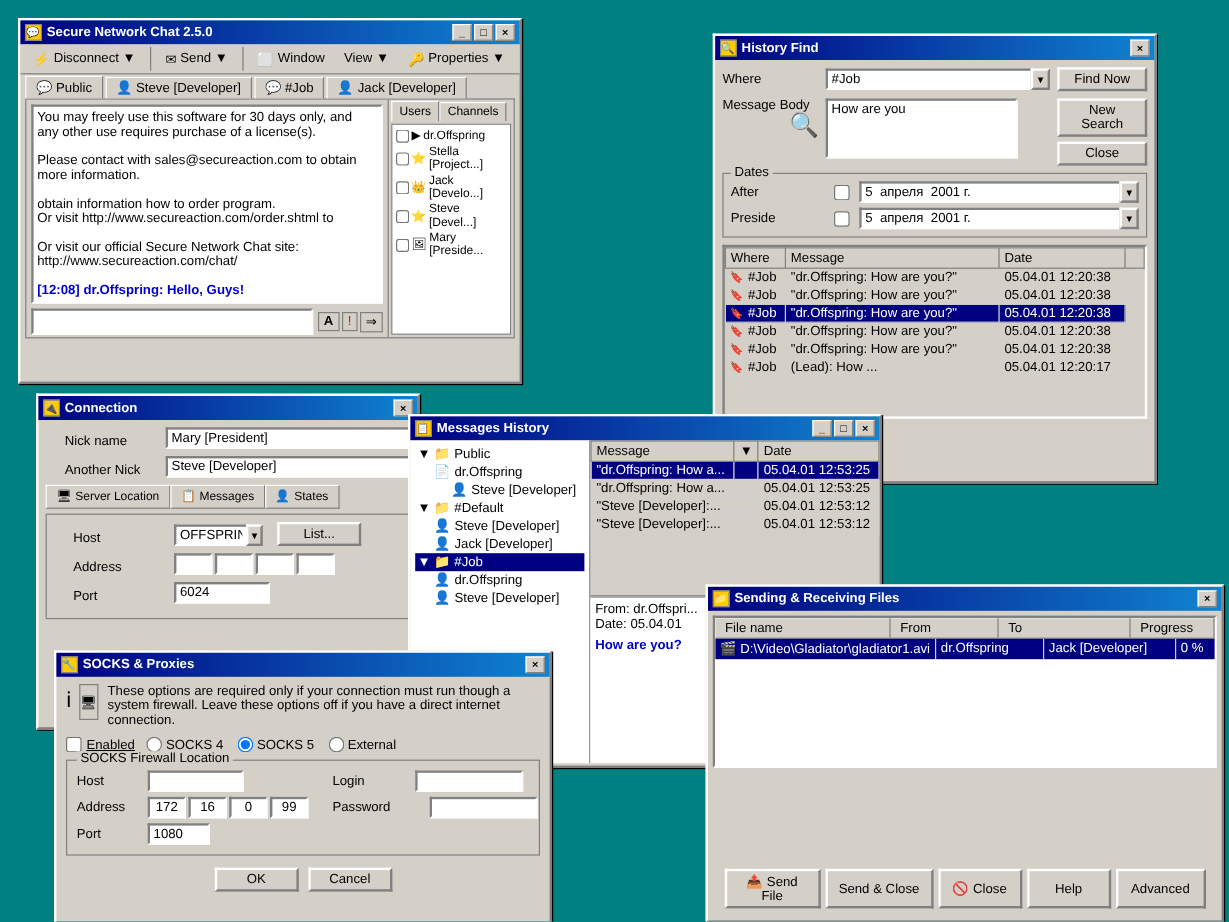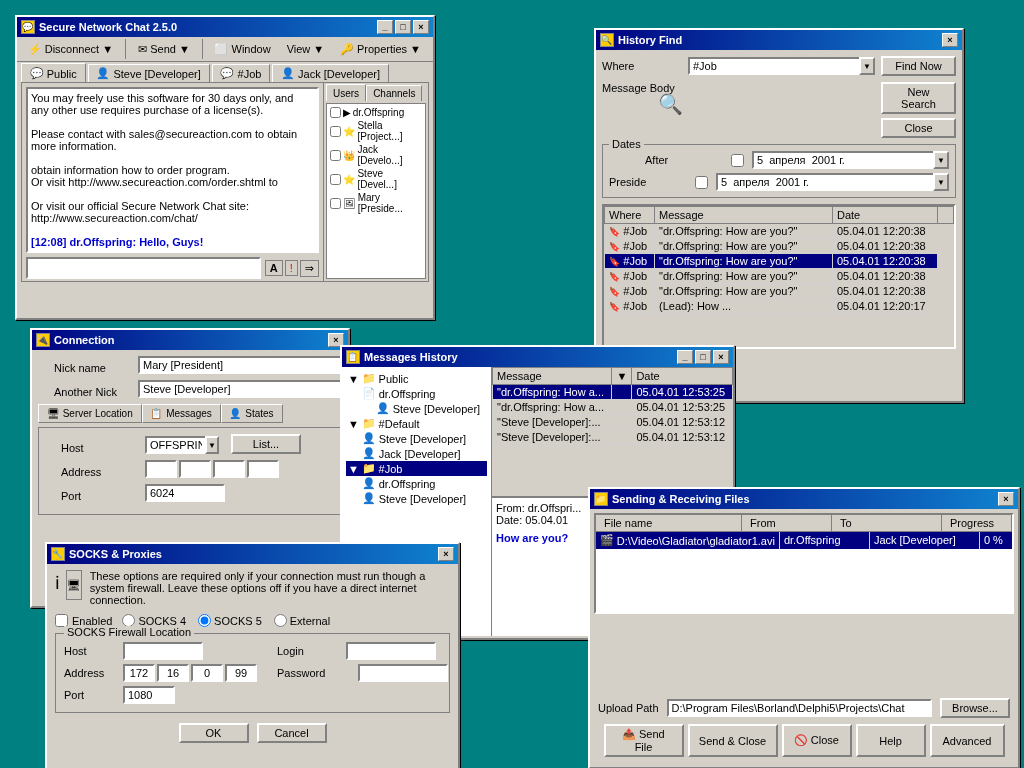--- a/index.html
+++ b/index.html
@@ -591,30 +591,31 @@
       <div class="hf-label">Where</div>
       <div class="dropdown-combo" style="flex:1;">
         <input class="input98" style="flex: 1 1 0%; width: 160px;" value="#Job">
         <div class="dropdown-arrow">▼</div>
       </div>
       <button class="btn98" style="width:75px;">Find Now</button>
     </div>
     <div class="hf-row" style="align-items:flex-start;">
       <div class="hf-label">Message Body</div>
       <div style="flex:1; position:relative;">
+        <textarea class="input98" style="width: 160px; height: 50px; resize: none; font-family: &quot;MS Sans Serif&quot;, Arial, sans-serif; font-size: 11px;">How are you</textarea>
         <div style="position:absolute; left:-30px; top:10px; font-size:20px; color:#4040cc;">🔍</div>
       </div>
       <div style="display:flex; flex-direction:column; gap:4px;">
         <button class="btn98" style="width:75px;">New Search</button>
         <button class="btn98" style="width:75px;">Close</button>
       </div>
     </div>
     <div class="hf-group">
       <span class="hf-group-title">Dates</span>
-      <div class="hf-row" style="margin-bottom:4px;margin-left:36px;">
+      <div class="hf-row" style="margin-bottom:4px;">
         <div class="hf-label">After</div>
         <input type="checkbox" style="width: 13px; height: 13px; margin-right: 2px;">
         <div class="dropdown-combo" style="flex:1;">
           <input class="input98" style="flex: 1 1 0%; width: 130px;" value="5  апреля  2001 г.">
           <div class="dropdown-arrow">▼</div>
         </div>
       </div>
       <div class="hf-row" style="margin-bottom:0;">
         <div class="hf-label">Preside</div>
         <input type="checkbox" style="width: 13px; height: 13px; margin-right: 2px;">
@@ -937,25 +938,20 @@
           <span>🎬</span>
           D:\Video\Gladiator\gladiator1.avi
         </div>
         <div>dr.Offspring</div>
         <div>Jack [Developer]</div>
         <div>0 %</div>
       </div>
     </div>
     <div style="height:80px;"></div>
     <div class="sf-footer">
-      <div class="sf-upload-row">
-        <span style="font-size:11px; white-space:nowrap;">Upload Path</span>
-        <input class="input98" style="flex: 1 1 0%; margin: 0px 4px;" value="D:\Program Files\Borland\Delphi5\Projects\Chat">
-        <button class="btn98" style="width:65px;">Browse...</button>
-      </div>
       <div class="sf-buttons">
         <button class="btn98" style="width:80px;">
           <span>📤</span>
           <span>Send File</span>
         </button>
         <button class="btn98" style="width:90px;">Send &amp; Close</button>
         <button class="btn98" style="width:70px;">
           <span>🚫</span>
           <span>Close</span>
         </button>

